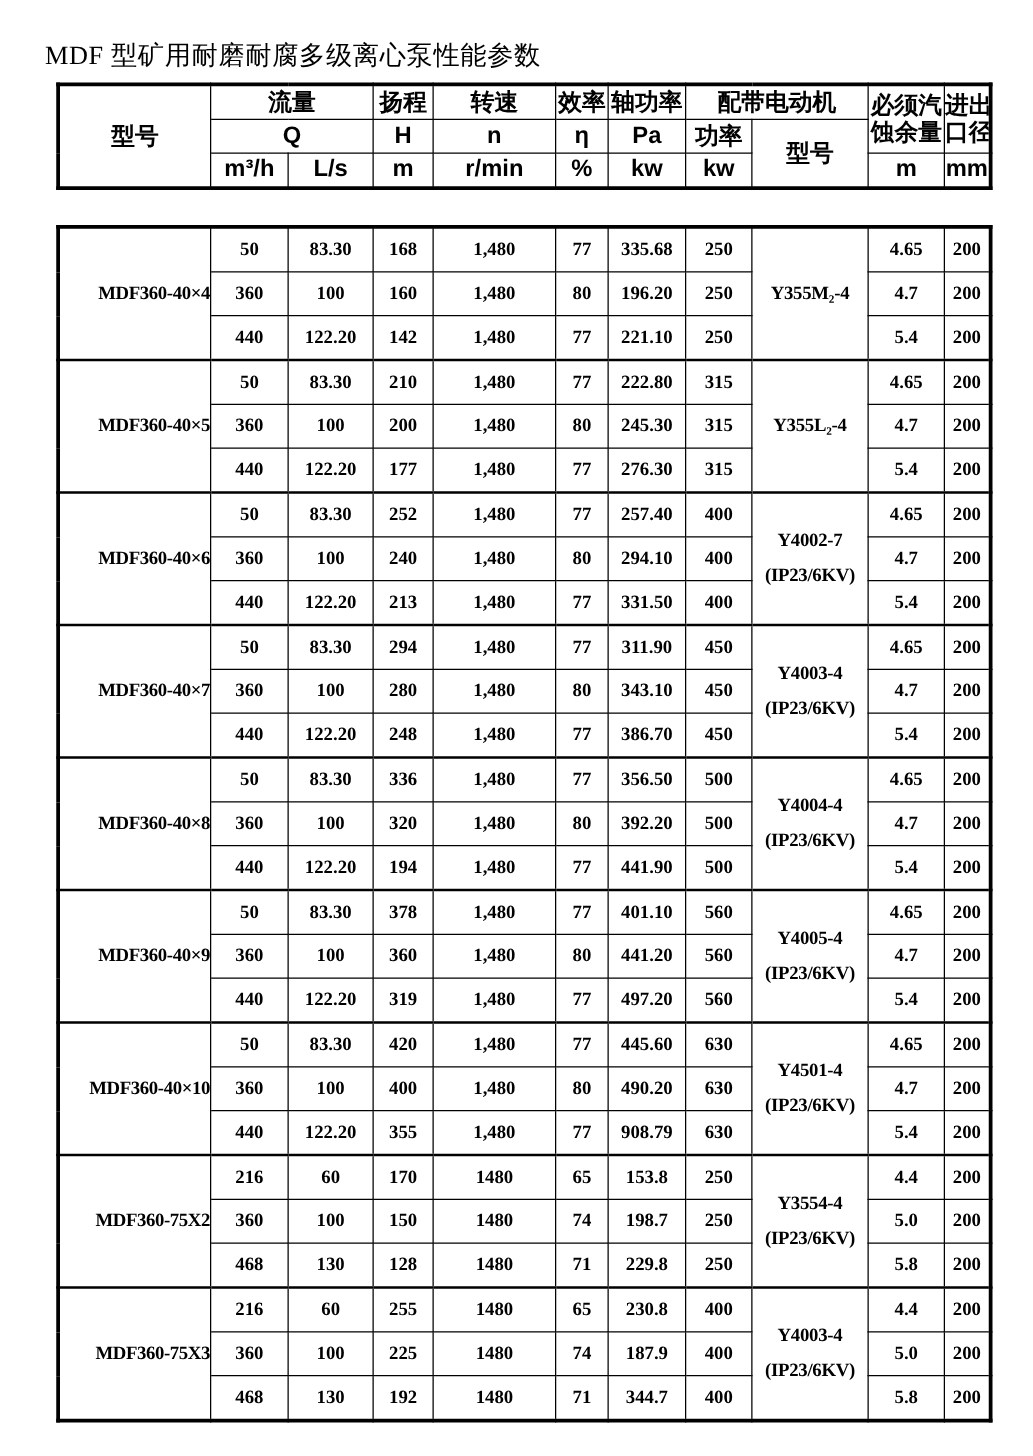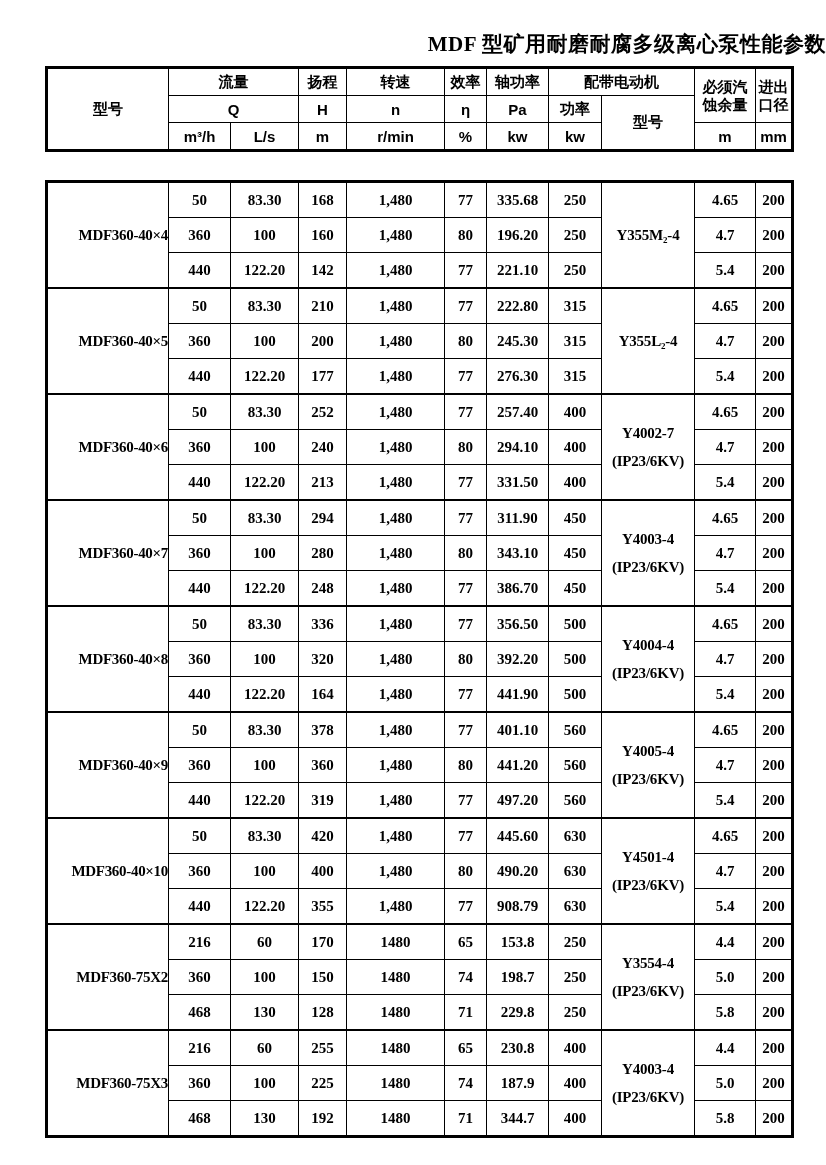--- a/index.html
+++ b/index.html
@@ -1,35 +1,35 @@
 <!DOCTYPE html>
 <html><head>
 <meta charset="utf-8">
 <style>
   html,body{margin:0;padding:0;background:#ffffff;}
   body{
     width:826px;height:1165px;position:relative;color:#000;
     font-family:"Liberation Serif","DejaVu Serif",serif;
   }
   .title{
-    margin:30px 0 0 0;text-align:right;
-    font-size:21px;font-weight:bold;letter-spacing:0.5px;padding-left:36px;
+    margin:30px 0 0 0;text-align:left;
+    font-size:21px;font-weight:normal;letter-spacing:0.5px;padding-left:36px;
   }
   table.tbl{
     border-collapse:collapse;table-layout:fixed;width:746px;
     margin-left:45px;border:3px solid #000;
   }
   .hdr{margin-top:8px;}
   .bdy{margin-top:28px;}
   th,td{
     border:1px solid #000;text-align:center;vertical-align:middle;
     padding:0;overflow:hidden;white-space:nowrap;
   }
   .hdr th{
-    height:26px;font-size:15px;font-weight:bold;
+    height:26px;font-size:19px;font-weight:bold;
     font-family:"Liberation Sans","DejaVu Sans",sans-serif;
   }
   .hdr .two-line{line-height:1.15;text-align:center;}
   .bdy td{
     height:34px;font-size:15px;font-weight:bold;
     font-family:"Liberation Serif","DejaVu Serif",serif;
   }
   .model-cell{font-size:13px;letter-spacing:-0.3px;text-align:right;}
   .motor-cell{font-size:13px;line-height:1.9;letter-spacing:-0.2px;}
   .group-start td{border-top:2px solid #000;}
@@ -282,21 +282,21 @@
         <td>1,480</td>
         <td>80</td>
         <td>392.20</td>
         <td>500</td>
         <td>4.7</td>
         <td>200</td>
       </tr>
       <tr>
         <td>440</td>
         <td>122.20</td>
-        <td>164</td>
+        <td>194</td>
         <td>1,480</td>
         <td>77</td>
         <td>441.90</td>
         <td>500</td>
         <td>5.4</td>
         <td>200</td>
       </tr>
       <tr class="group-start">
         <td class="model-cell" rowspan="3">MDF360-40×9</td>
         <td>50</td>

